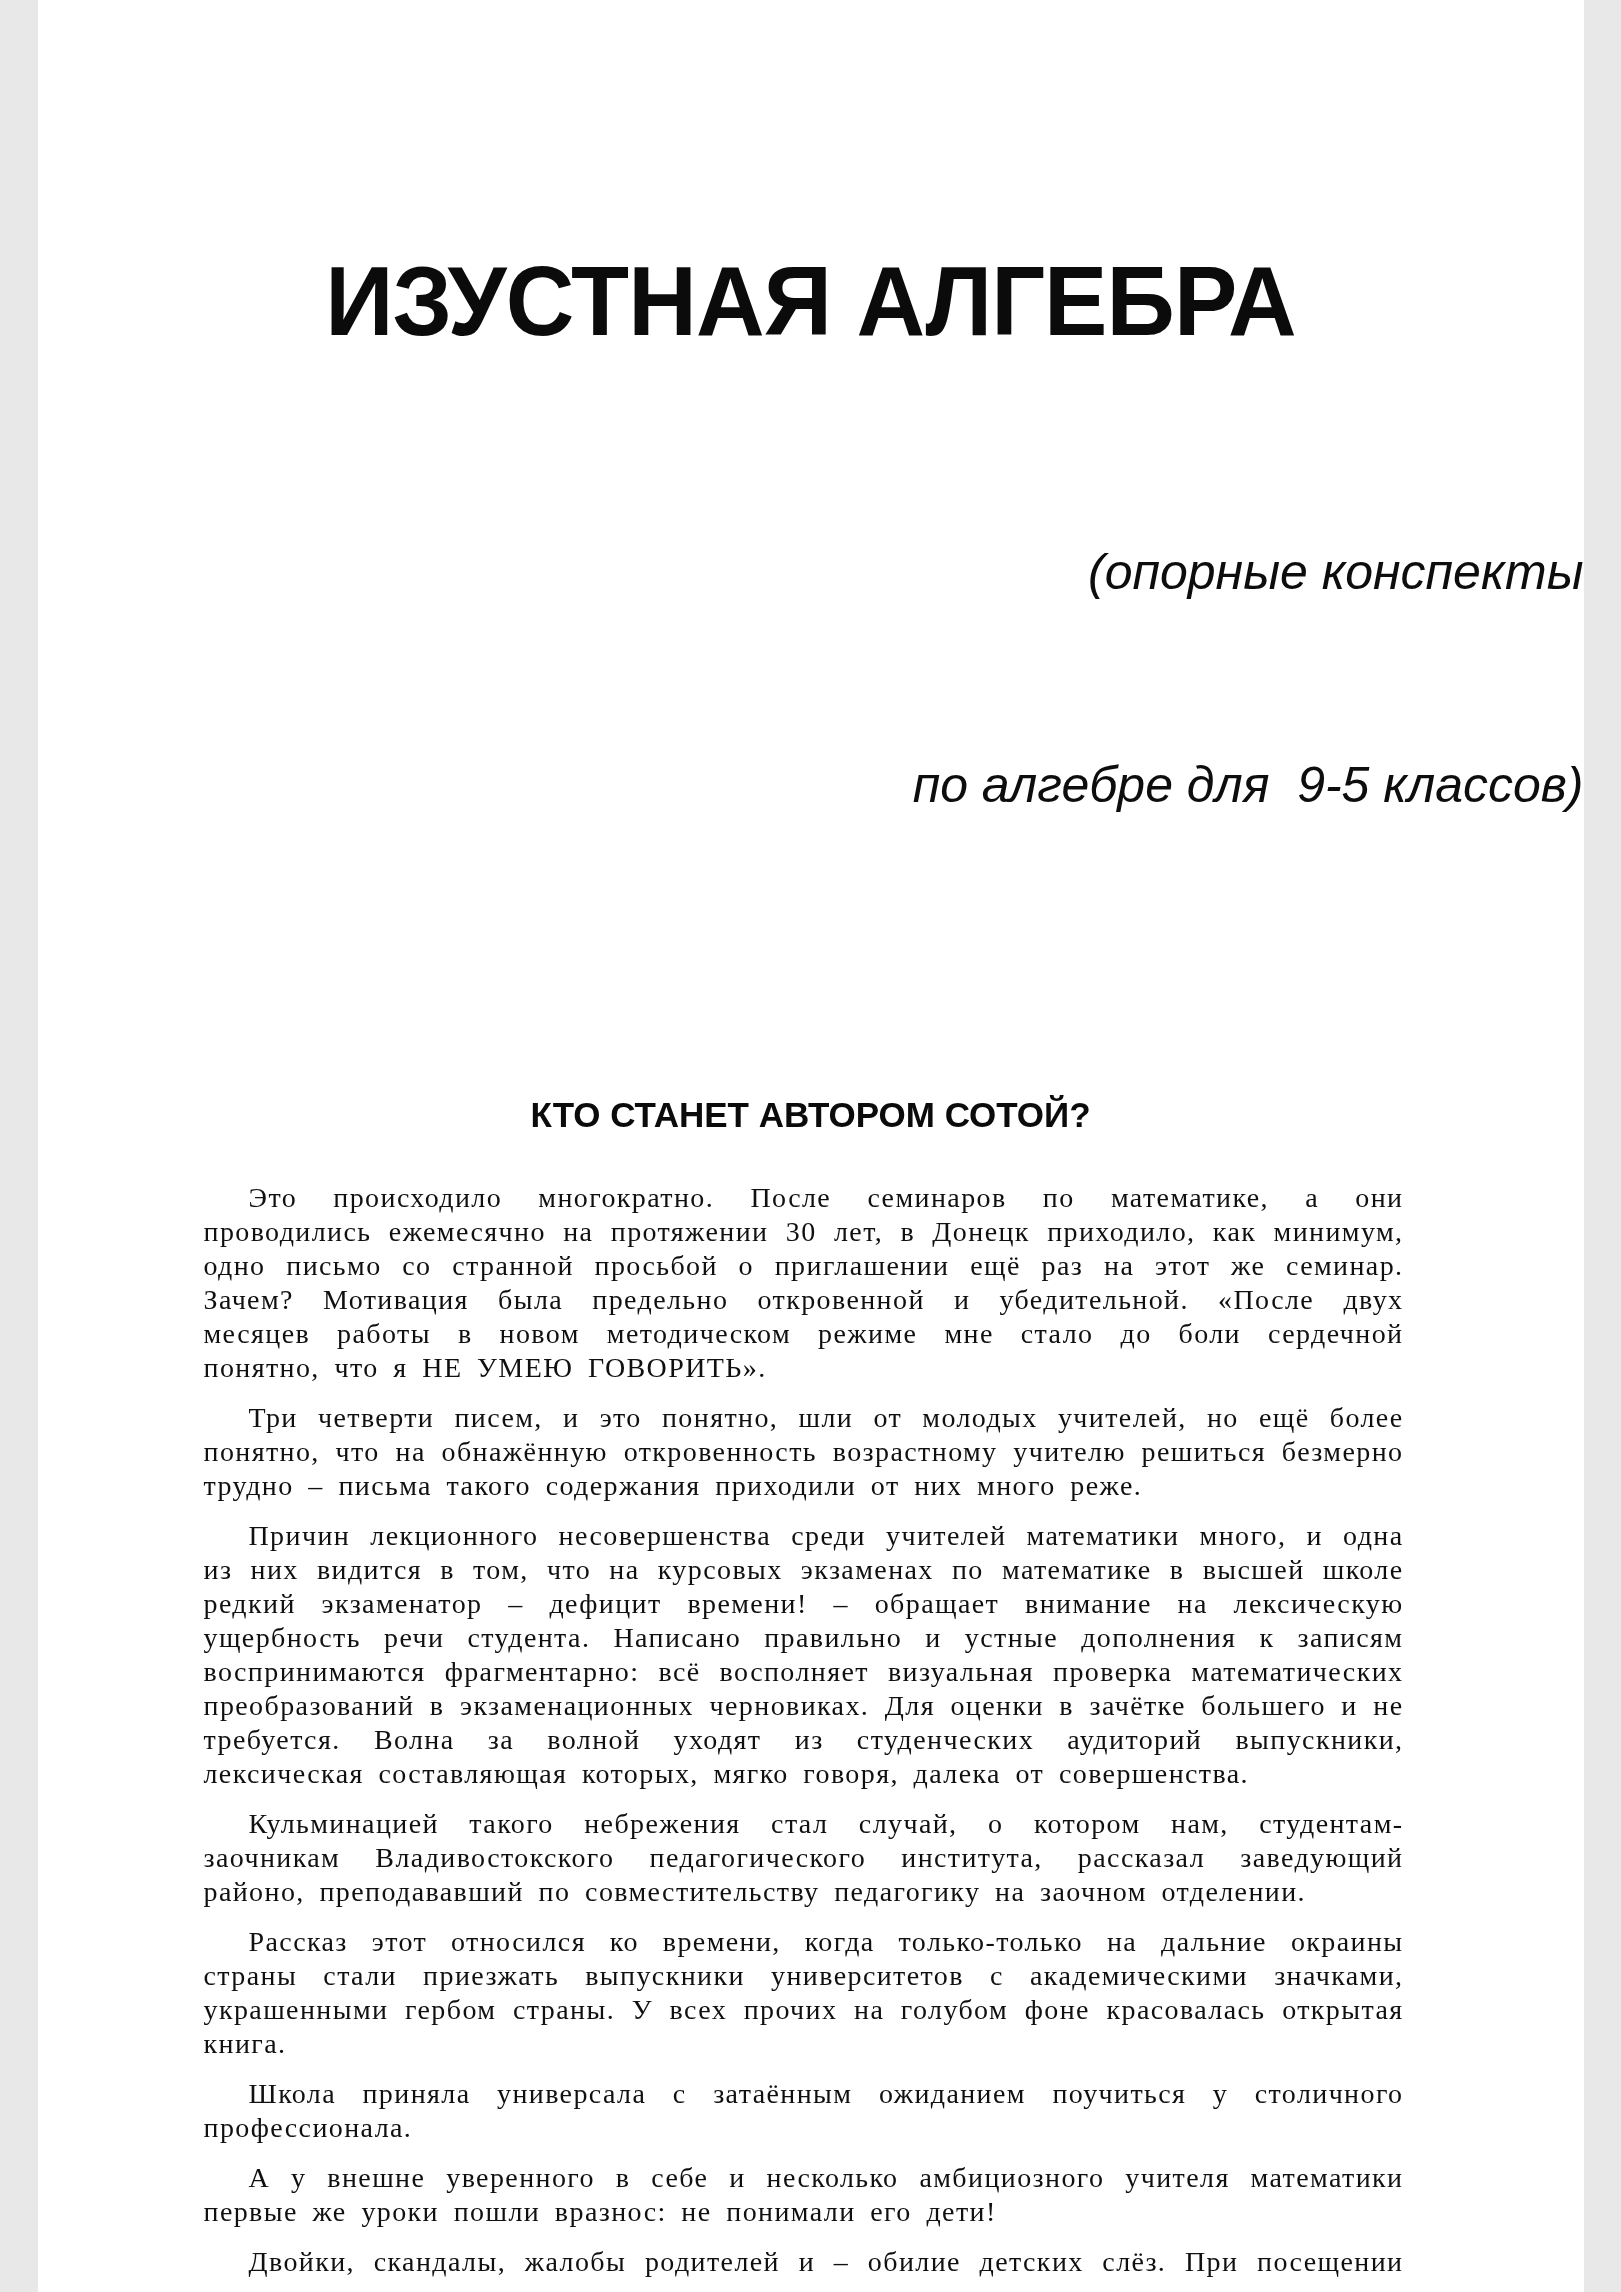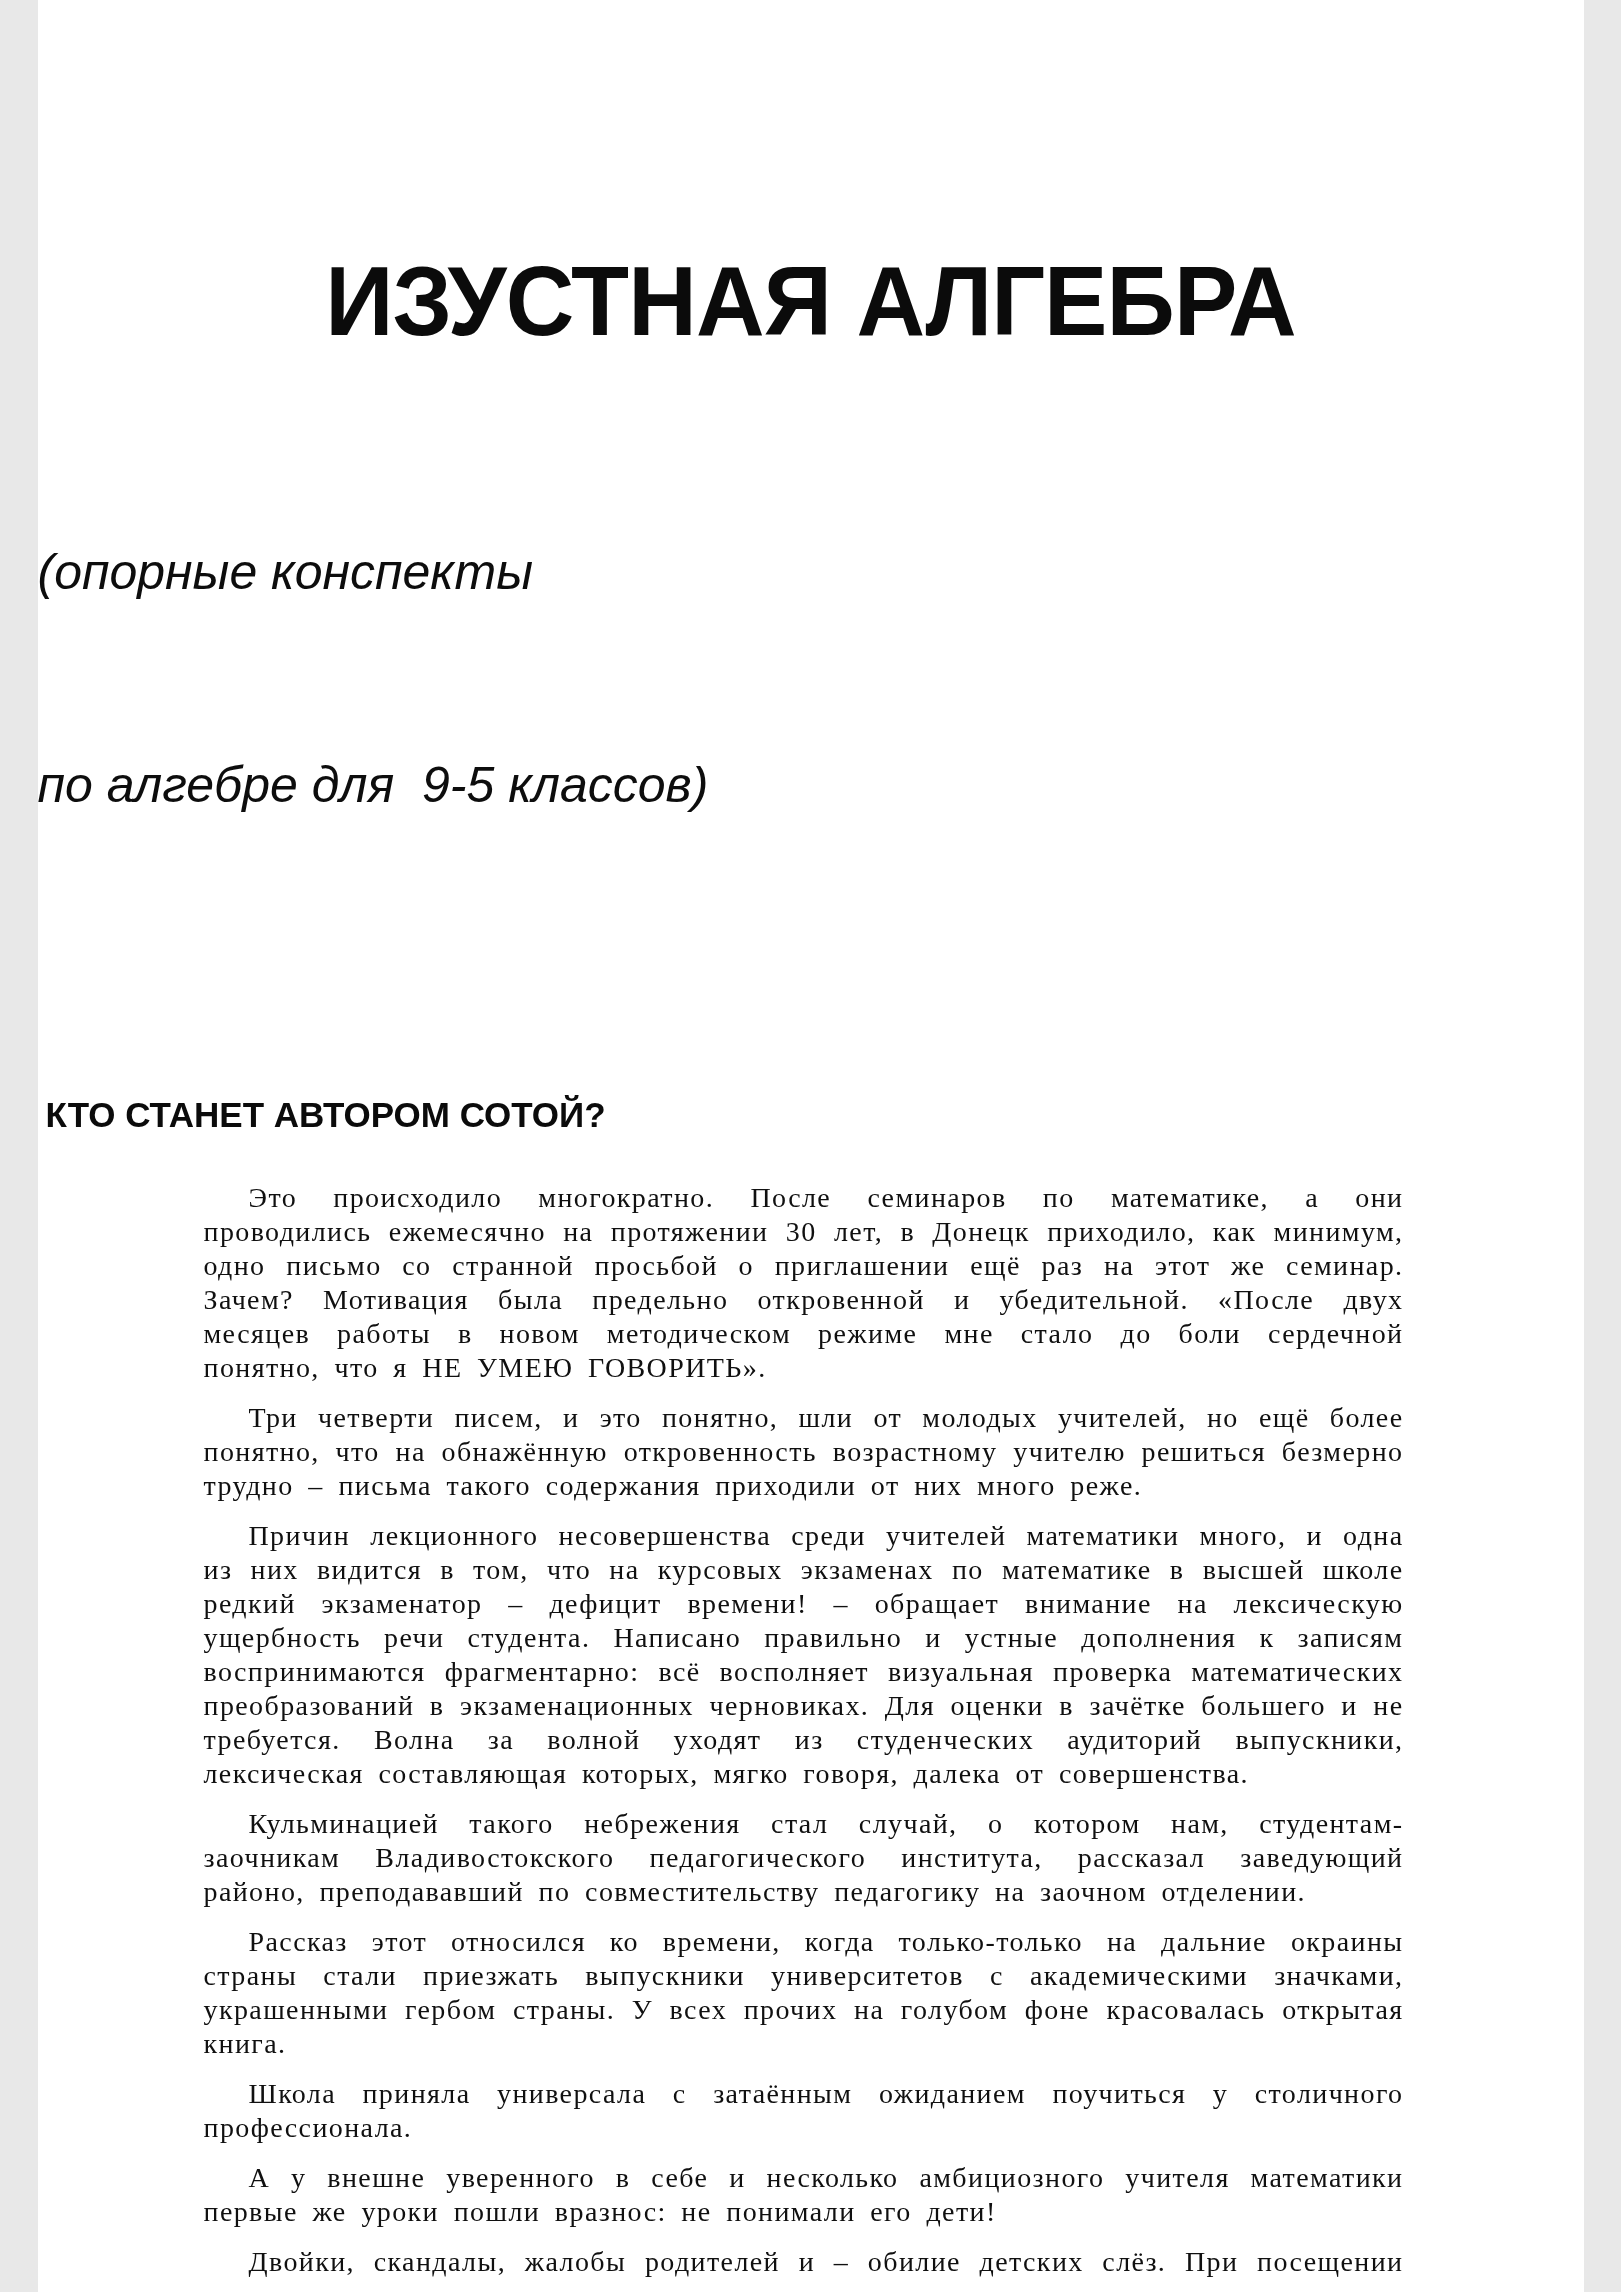--- a/index.html
+++ b/index.html
@@ -21,31 +21,32 @@
     font-weight: bold;
     font-size: 95px;
     line-height: 99px;
     letter-spacing: -0.9px;
     color: #0b0b0b;
     transform: scaleY(1.04);
     transform-origin: top center;
   }
   .doc-subtitle {
     margin-top: 56px;
-    text-align: left;
+    text-align: right;
     font-family: "Liberation Sans", sans-serif;
     font-style: italic;
     font-size: 50px;
     line-height: 71px;
     color: #0d0d0d;
     white-space: pre-wrap;
   }
   .section-heading {
-    margin: 8px;
+    margin: 0;
     margin-top: 133px;
+    text-align: center;
     font-family: "Liberation Sans", sans-serif;
     font-weight: bold;
     font-size: 35px;
     line-height: 38px;
     letter-spacing: 0px;
     color: #0b0b0b;
   }
   .article-body {
     margin: 47px 164px 0 150px;
     font-family: "Liberation Serif", serif;

